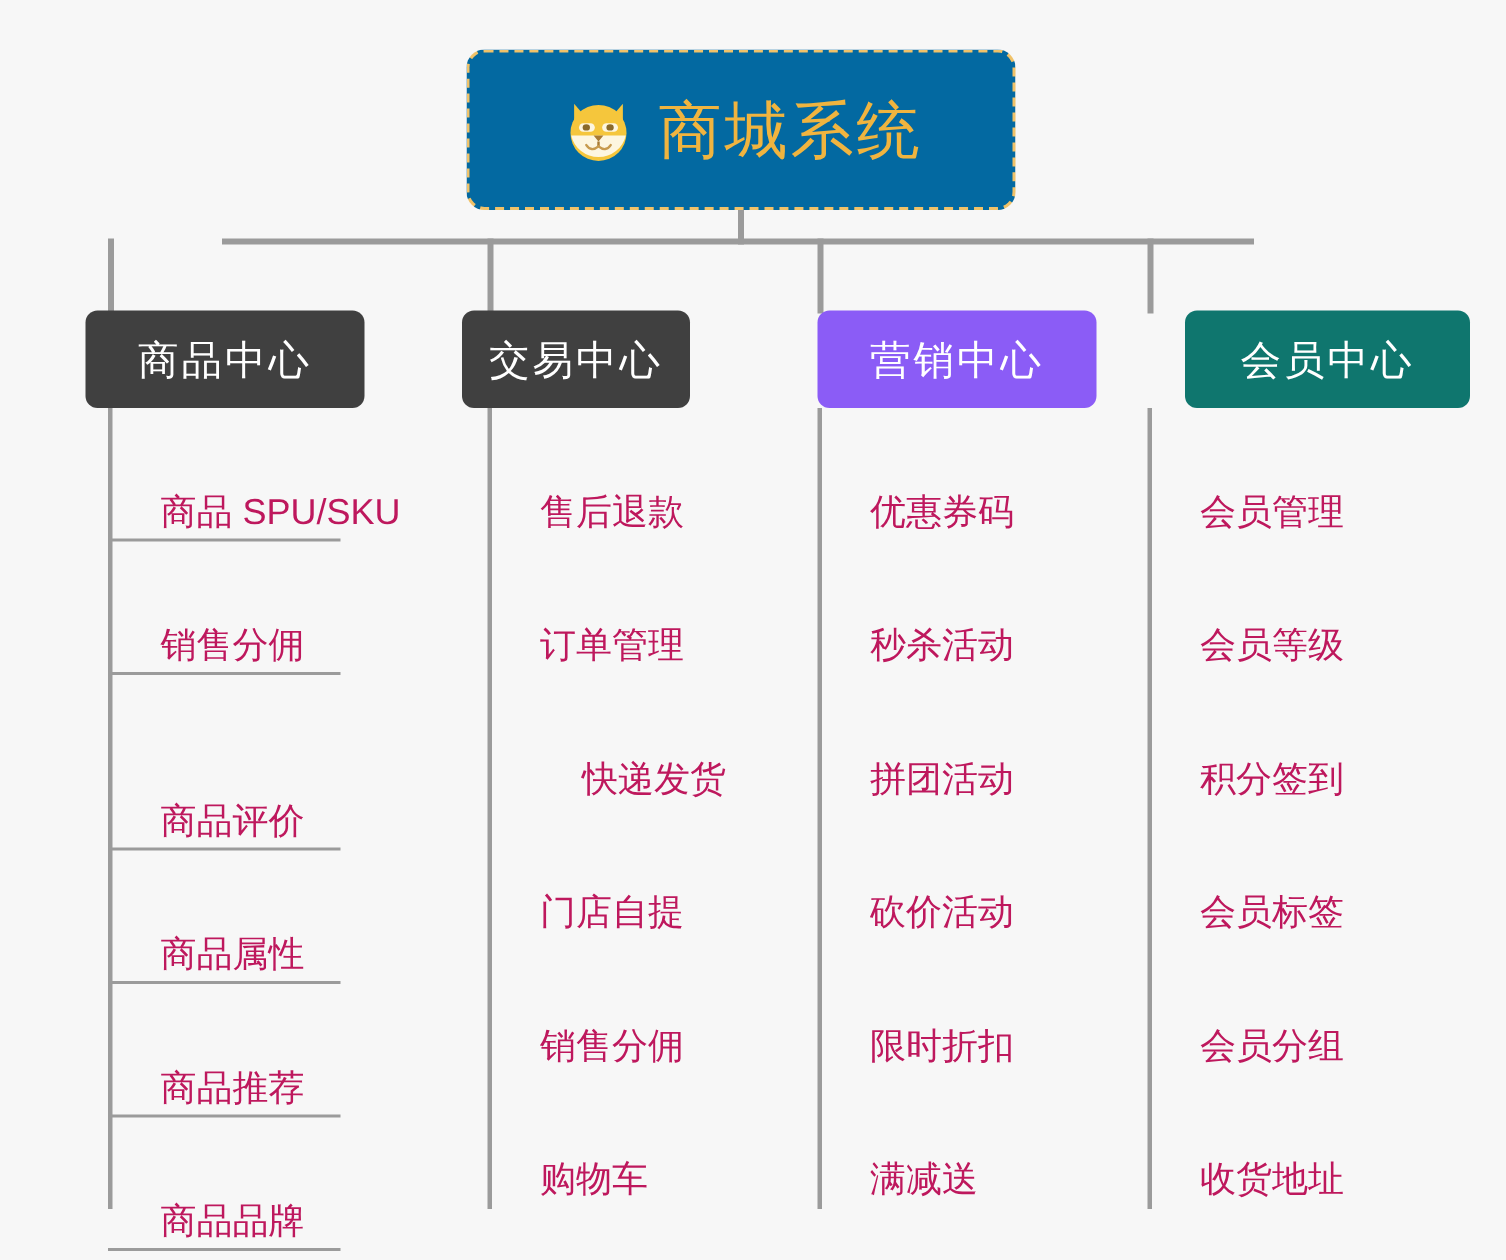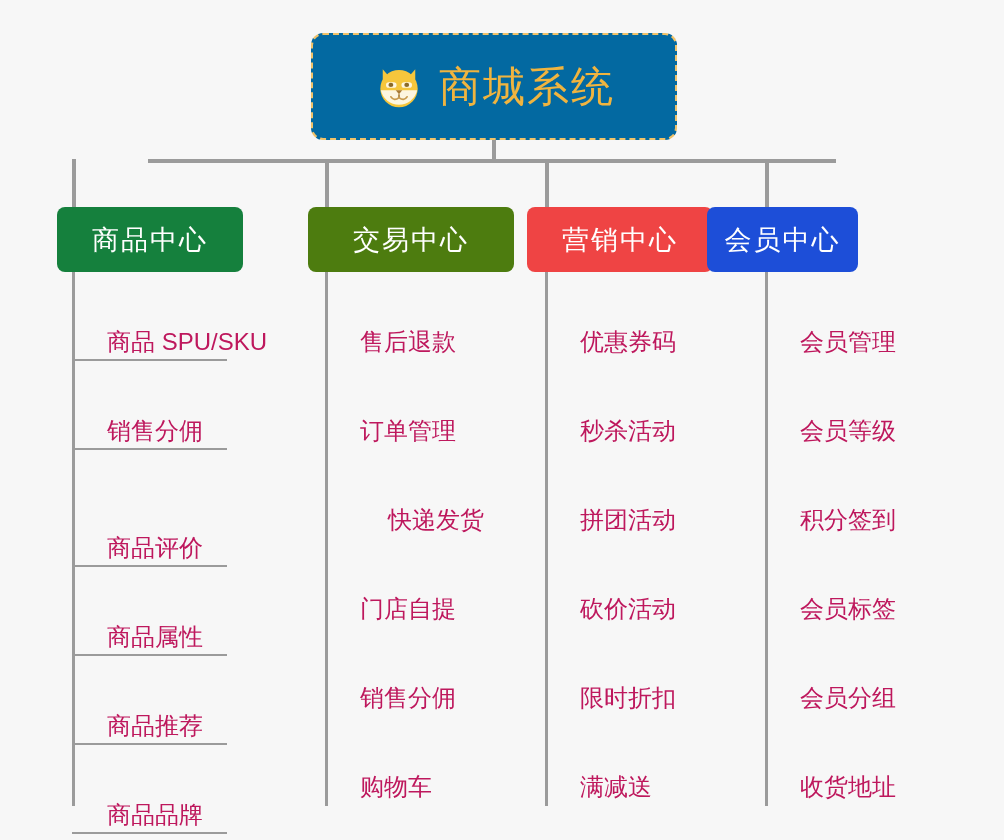--- a/index.html
+++ b/index.html
@@ -148,21 +148,21 @@
       <path d="M32 45 q6 5 10 -1" stroke="#c79a4e" stroke-width="2" fill="none" stroke-linecap="round"></path>
     </svg>
     <span class="root-title">商城系统</span>
   </div>
 
   <div class="conn conn-v-root"></div>
   <div class="conn conn-h-bus"></div>
 
   <div id="branches">
       <div class="conn conn-drop" style="left: 72px;"></div>
-      <div class="cat-box" style="left: 57px; width: 186px; background: #15803d;">
+      <div class="cat-box" style="left: 57px; width: 186px; background: #404040;">
         <span>商品中心</span>
       </div>
       <div class="leaf-group" style="left: 72px;">
         <div class="leaf-spine" style="height: 534px;"></div>
         <div class="leaf-item" style="width: 204px;">
           <span class="leaf-label">商品 SPU/SKU</span>
         </div>
         <div class="leaf-item" style="width: 204px;">
           <span class="leaf-label">销售分佣</span>
         </div>
@@ -173,21 +173,21 @@
           <span class="leaf-label">商品属性</span>
         </div>
         <div class="leaf-item" style="width: 204px;">
           <span class="leaf-label">商品推荐</span>
         </div>
         <div class="leaf-item" style="width: 204px;">
           <span class="leaf-label">商品品牌</span>
         </div>
       </div>
       <div class="conn conn-drop" style="left: 325px;"></div>
-      <div class="cat-box" style="left: 308px; width: 206px; background: #4d7c0f;">
+      <div class="cat-box" style="left: 308px; width: 152px; background: #404040;">
         <span>交易中心</span>
       </div>
       <div class="leaf-group" style="left: 325px;">
         <div class="leaf-spine" style="height: 534px;"></div>
         <div class="leaf-item" style="width: 155px;">
           <span class="leaf-label">售后退款</span>
         </div>
         <div class="leaf-item" style="width: 155px;">
           <span class="leaf-label">订单管理</span>
         </div>
@@ -198,21 +198,21 @@
           <span class="leaf-label">门店自提</span>
         </div>
         <div class="leaf-item" style="width: 155px;">
           <span class="leaf-label">销售分佣</span>
         </div>
         <div class="leaf-item" style="width: 155px;">
           <span class="leaf-label">购物车</span>
         </div>
       </div>
       <div class="conn conn-drop" style="left: 545px;"></div>
-      <div class="cat-box" style="left: 527px; width: 186px; background: #ef4444;">
+      <div class="cat-box" style="left: 545px; width: 186px; background: #8b5cf6;">
         <span>营销中心</span>
       </div>
       <div class="leaf-group" style="left: 545px;">
         <div class="leaf-spine" style="height: 534px;"></div>
         <div class="leaf-item" style="width: 155px;">
           <span class="leaf-label">优惠券码</span>
         </div>
         <div class="leaf-item" style="width: 155px;">
           <span class="leaf-label">秒杀活动</span>
         </div>
@@ -223,21 +223,21 @@
           <span class="leaf-label">砍价活动</span>
         </div>
         <div class="leaf-item" style="width: 155px;">
           <span class="leaf-label">限时折扣</span>
         </div>
         <div class="leaf-item" style="width: 155px;">
           <span class="leaf-label">满减送</span>
         </div>
       </div>
       <div class="conn conn-drop" style="left: 765px;"></div>
-      <div class="cat-box" style="left: 707px; width: 151px; background: #1d4ed8;">
+      <div class="cat-box" style="left: 790px; width: 190px; background: #0f766e;">
         <span>会员中心</span>
       </div>
       <div class="leaf-group" style="left: 765px;">
         <div class="leaf-spine" style="height: 534px;"></div>
         <div class="leaf-item" style="width: 155px;">
           <span class="leaf-label">会员管理</span>
         </div>
         <div class="leaf-item" style="width: 155px;">
           <span class="leaf-label">会员等级</span>
         </div>

